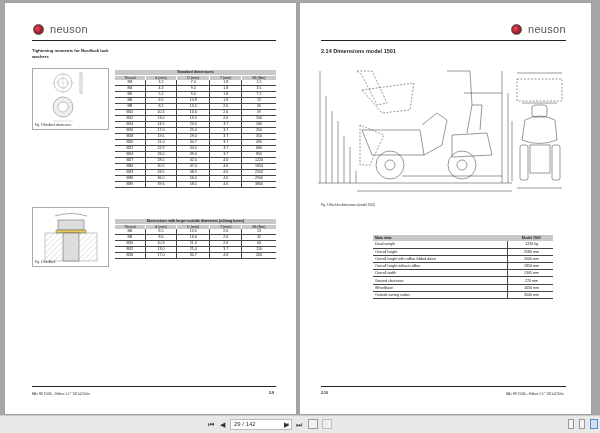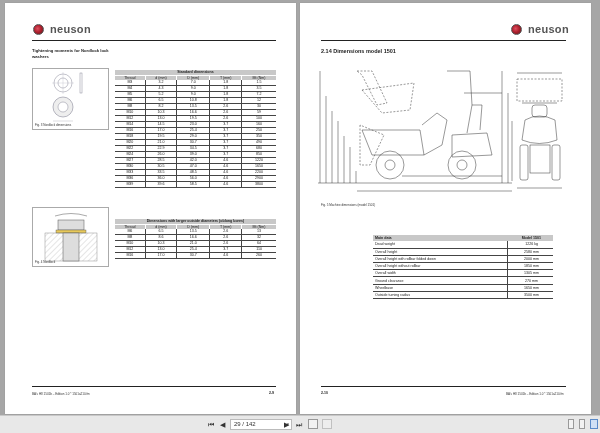--- a/index.html
+++ b/index.html
@@ -3,21 +3,21 @@
 <meta charset="utf-8">
 <style>
   * { box-sizing: border-box; margin: 0; padding: 0; }
   html, body { width: 600px; height: 433px; overflow: hidden; background: #a6a6a6; font-family: "Liberation Sans", sans-serif; color: #222; }
   .viewer { position: relative; width: 600px; height: 433px; background: #a6a6a6; }
   .page { position: absolute; top: 3px; width: 291px; height: 411px; background: #fff; box-shadow: 0 0 1px #888; }
   .page-left { left: 5px; }
   .page-right { left: 300px; }
   .logo { position: absolute; display: flex; align-items: center; gap: 6px; }
   .logo-mark { width: 11px; height: 11px; border-radius: 50%; background: radial-gradient(circle at 40% 40%, #e05060 0%, #b0202e 45%, #5a1a1a 100%); border: 1px solid #555; }
-  .logo-text { font-size: 11px; color: #555; letter-spacing: 0.3px; font-weight: bold; }
+  .logo-text { font-size: 11px; color: #555; letter-spacing: 0.3px; font-weight: normal; }
   .hrule { position: absolute; height: 1px; background: #222; }
   .small-title { position: absolute; font-size: 4.2px; font-weight: bold; line-height: 5.5px; color: #222; }
   .figbox { position: absolute; border: 1px solid #aaa; background: #fff; }
   .figcap { position: absolute; font-size: 3px; color: #333; left: 2px; bottom: 2px; white-space: nowrap; }
   table.dt { position: absolute; border-collapse: collapse; font-size: 3.6px; color: #222; }
   table.dt th.caption { background: #c8c8c8; font-weight: bold; text-align: center; height: 5px; border-bottom: 1px solid #fff; }
   table.dt th.hdr { background: #c8c8c8; font-weight: normal; text-align: center; height: 5px; border-left: 1px solid #fff; }
   table.dt th.hdr:first-child { border-left: none; }
   table.dt td { text-align: center; height: 5.1px; border-bottom: 0.5px solid #444; border-left: 0.5px solid #444; line-height: 5px; }
   table.dt td:first-child { border-left: none; }

